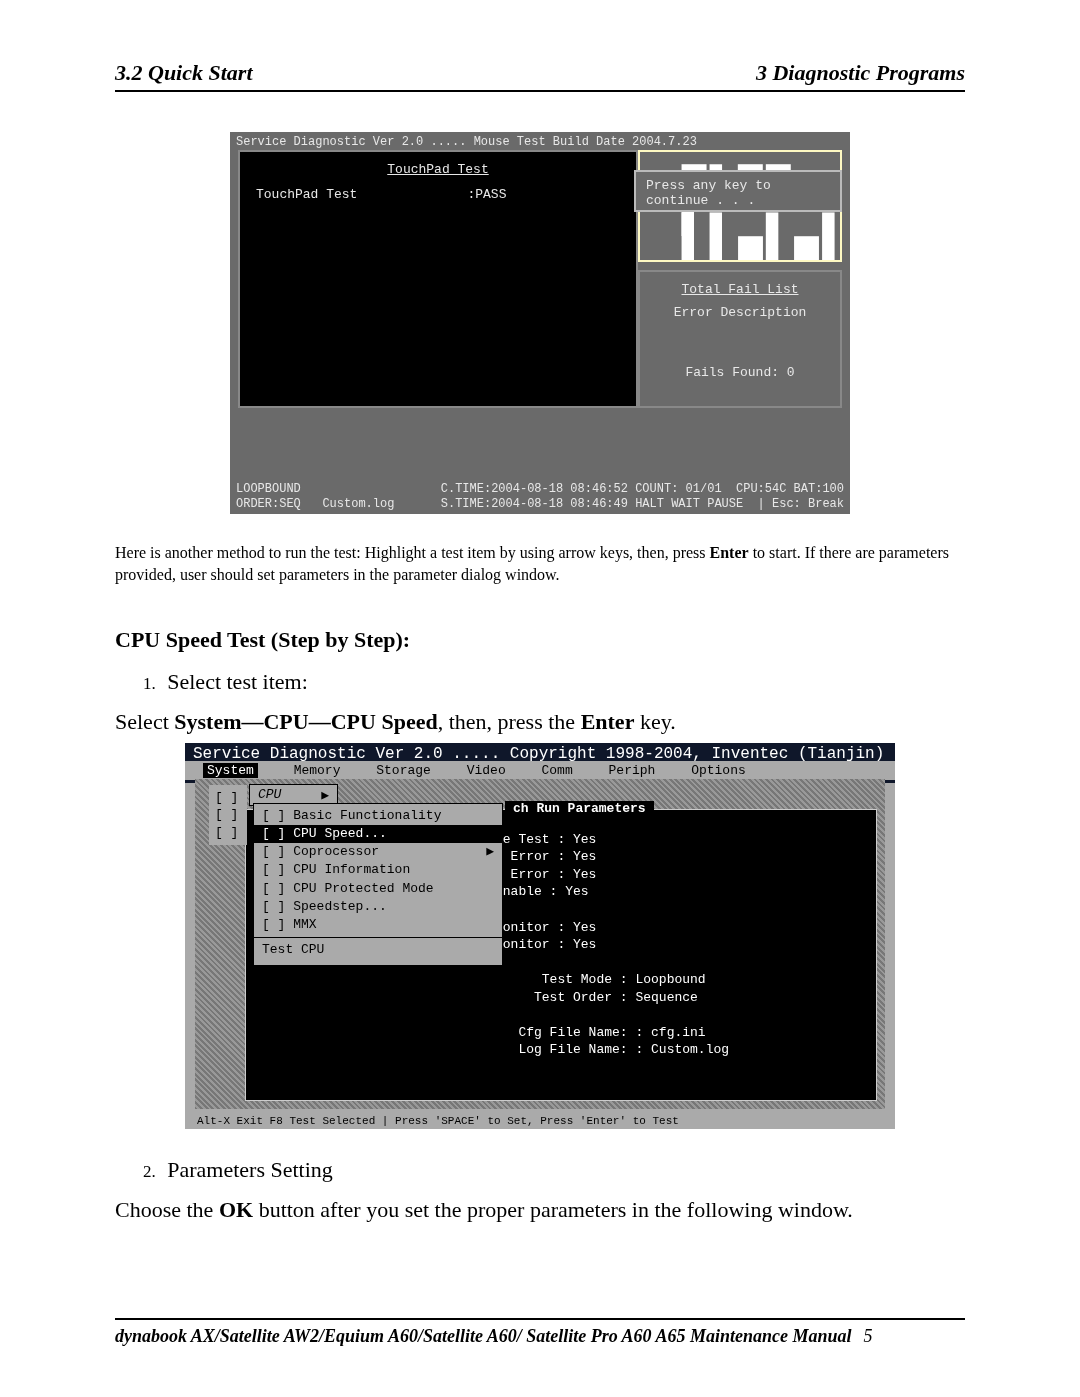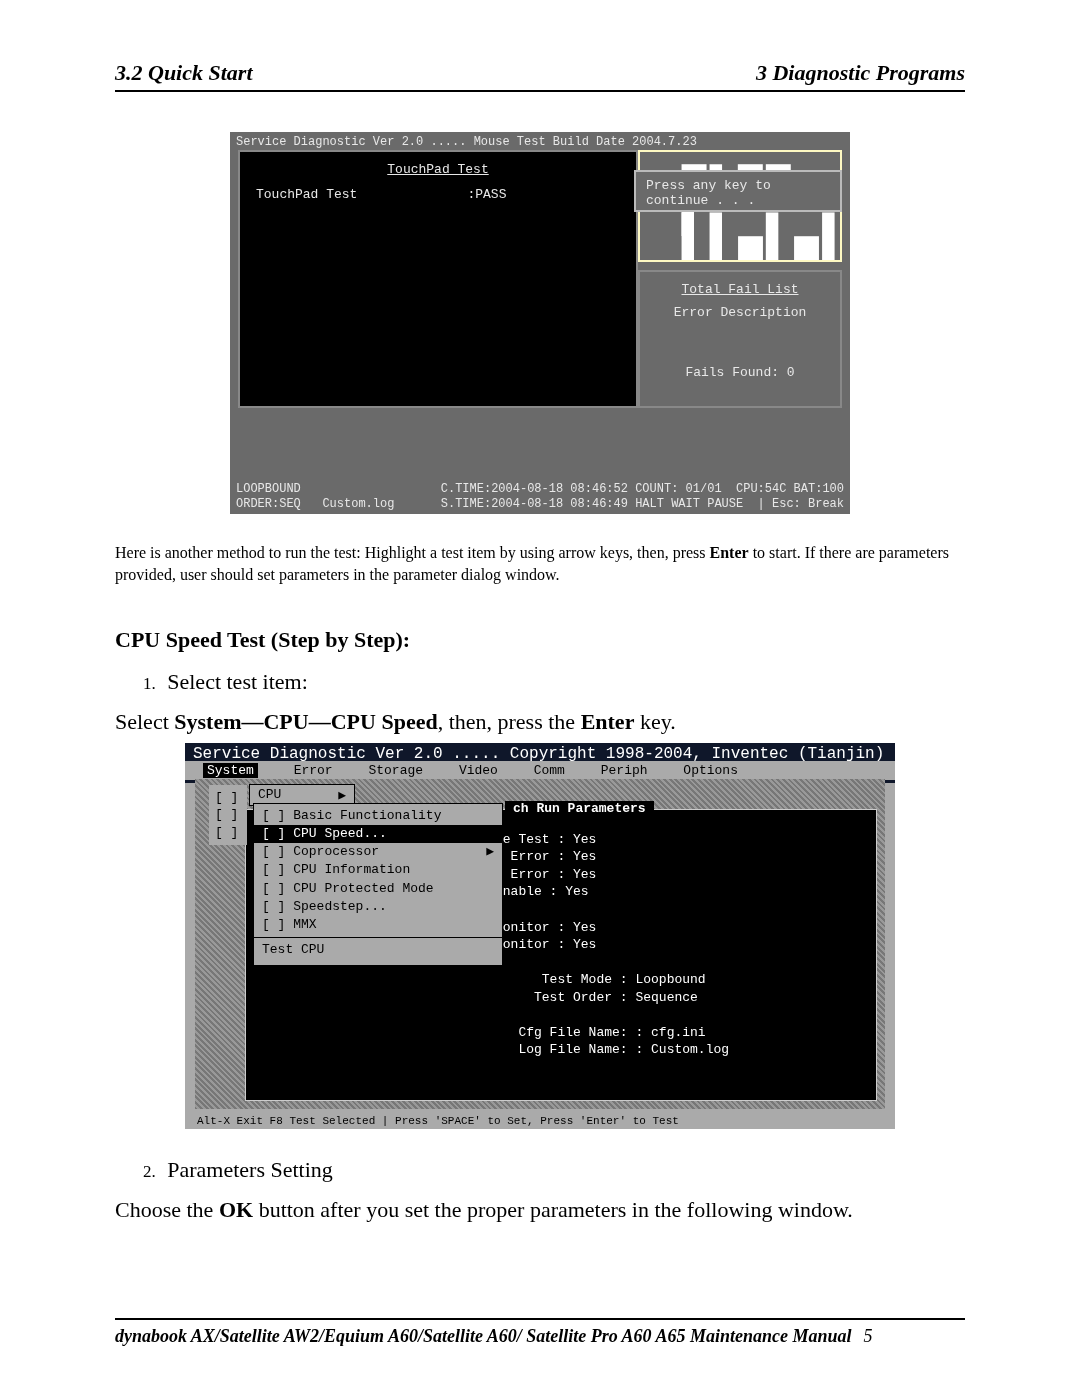--- a/index.html
+++ b/index.html
@@ -172,25 +172,26 @@
     top: 6px; left: 14px;
     width: 38px;
     background: #aaa;
     color: #000;
     padding: 4px 6px;
     line-height: 1.35;
   }
   .s2-cpu-box {
     position: absolute;
     top: 5px; left: 54px;
-    width: 106px;
+    width: 89px;
     background: #aaa;
     color: #000;
     border: 1px solid #000;
     padding: 2px 8px;
+    font-style: italic;
   }
   .s2-cpu-box .arrow { float: right; }
   .s2-menu-box {
     position: absolute;
     top: 24px; left: 58px;
     width: 250px;
     background: #aaa;
     color: #000;
     border: 1px solid #000;
     padding: 3px 8px 6px 8px;
@@ -282,21 +283,21 @@
 </div>
 
 <p class="sel-line">
   <span>Select </span><strong>System—CPU—CPU Speed</strong><span>, then, press the </span><strong>Enter</strong><span> key.</span>
 </p>
 
 <div class="screenshot2">
   <div class="s2-titlebar">Service Diagnostic Ver 2.0 ..... Copyright 1998-2004, Inventec (Tianjin) Ltd.</div>
   <div class="s2-menubar">
     <span class="sel">System</span>
-    <span>Error</span>
+    <span>Memory</span>
     <span>Storage</span>
     <span>Video</span>
     <span>Comm</span>
     <span>Periph</span>
     <span>Options</span>
   </div>
   <div class="s2-body">
     <div class="s2-main-black"></div>
     <div class="s2-main-title">ch Run Parameters</div>
     <div class="s2-params" style="white-space: pre;">ve Test : Yes

